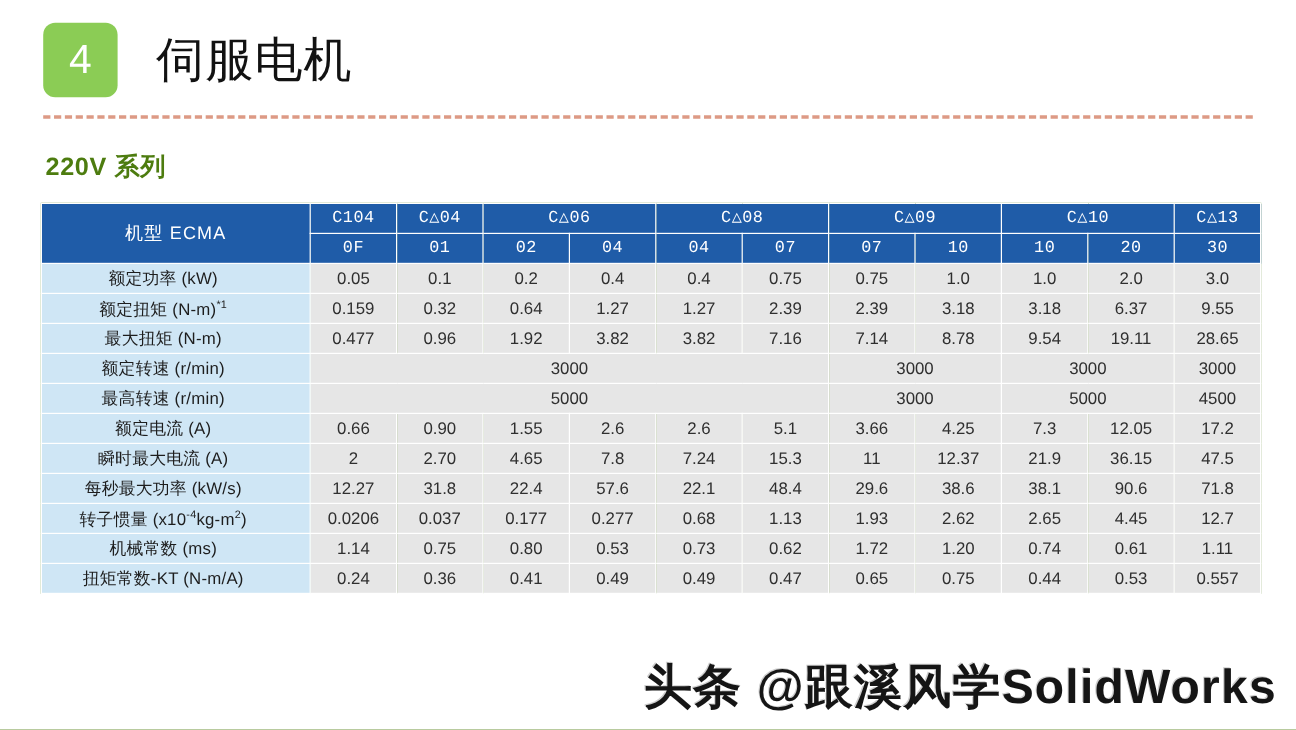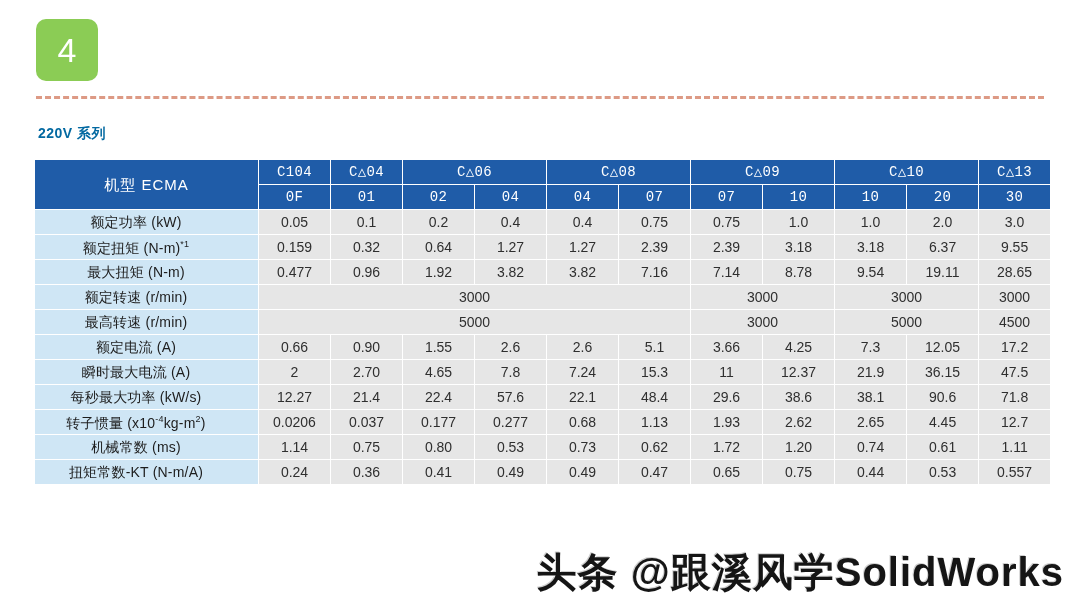--- a/index.html
+++ b/index.html
@@ -48,23 +48,23 @@
 
   .divider-dashed {
     margin: 24px 36px 0 36px;
     height: 0;
     border-top: 3px dashed #dd9a85;
   }
 
   
   .sub-title {
     margin: 26px 0 0 38px;
-    font-size: 14px;
+    font-size: 21px;
     font-weight: bold;
-    color: #0369a1;
+    color: #4d7c0f;
     letter-spacing: 0.5px;
   }
 
   
   .table-wrap {
     margin: 16px 0 0 34px;
     width: 1016px;
   }
   table.spec {
     border-collapse: collapse;
@@ -134,20 +134,21 @@
     letter-spacing: 1px;
     text-shadow: 1px 1px 0 #ffffff, -1px -1px 0 #cfcfcf;
     white-space: nowrap;
   }
 </style>
 </head>
 <body>
 
 <div class="slide-header">
   <div class="section-badge">4</div>
+  <div class="section-title">伺服电机</div>
 </div>
 
 <div class="divider-dashed"></div>
 
 <div class="sub-title">220V 系列</div>
 
 <div class="table-wrap">
   <table class="spec">
     <colgroup>
       <col style="width:224px">
@@ -269,21 +270,21 @@
           <td class="val">15.3</td>
           <td class="val">11</td>
           <td class="val">12.37</td>
           <td class="val">21.9</td>
           <td class="val">36.15</td>
           <td class="val">47.5</td>
         </tr>
         <tr>
           <td class="rowlabel">每秒最大功率 (kW/s)</td>
           <td class="val">12.27</td>
-          <td class="val">21.4</td>
+          <td class="val">31.8</td>
           <td class="val">22.4</td>
           <td class="val">57.6</td>
           <td class="val">22.1</td>
           <td class="val">48.4</td>
           <td class="val">29.6</td>
           <td class="val">38.6</td>
           <td class="val">38.1</td>
           <td class="val">90.6</td>
           <td class="val">71.8</td>
         </tr>

